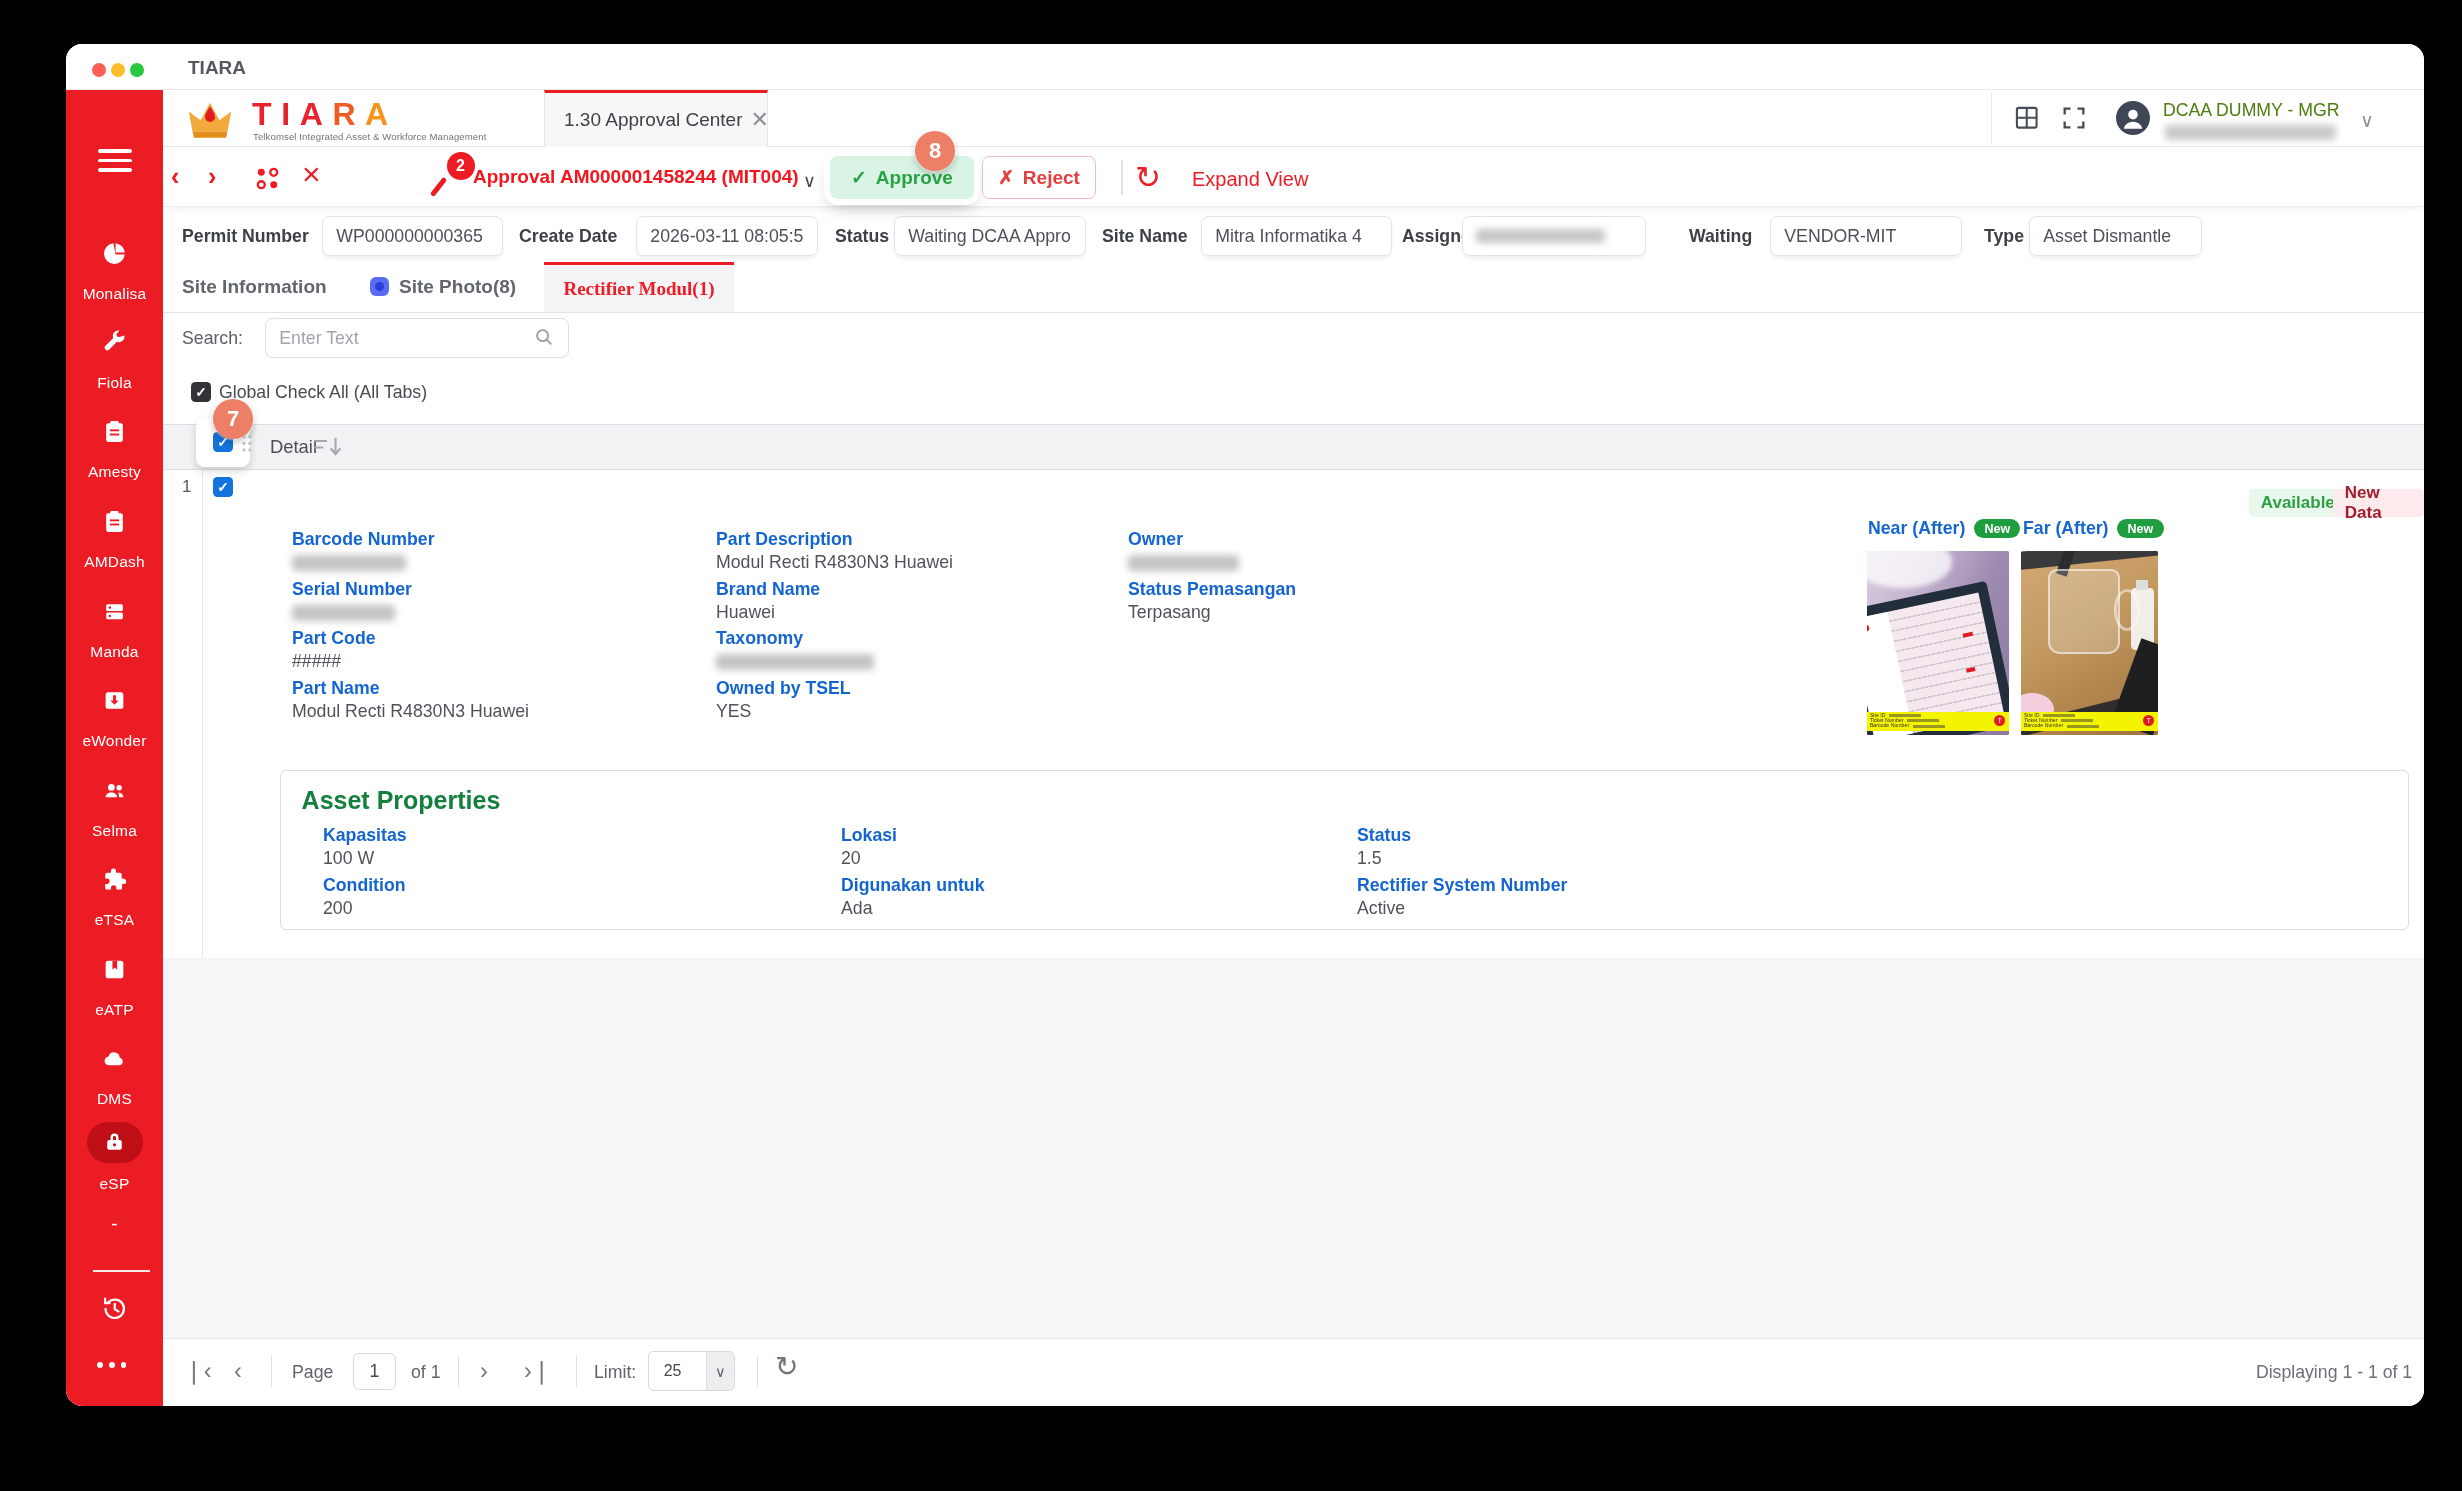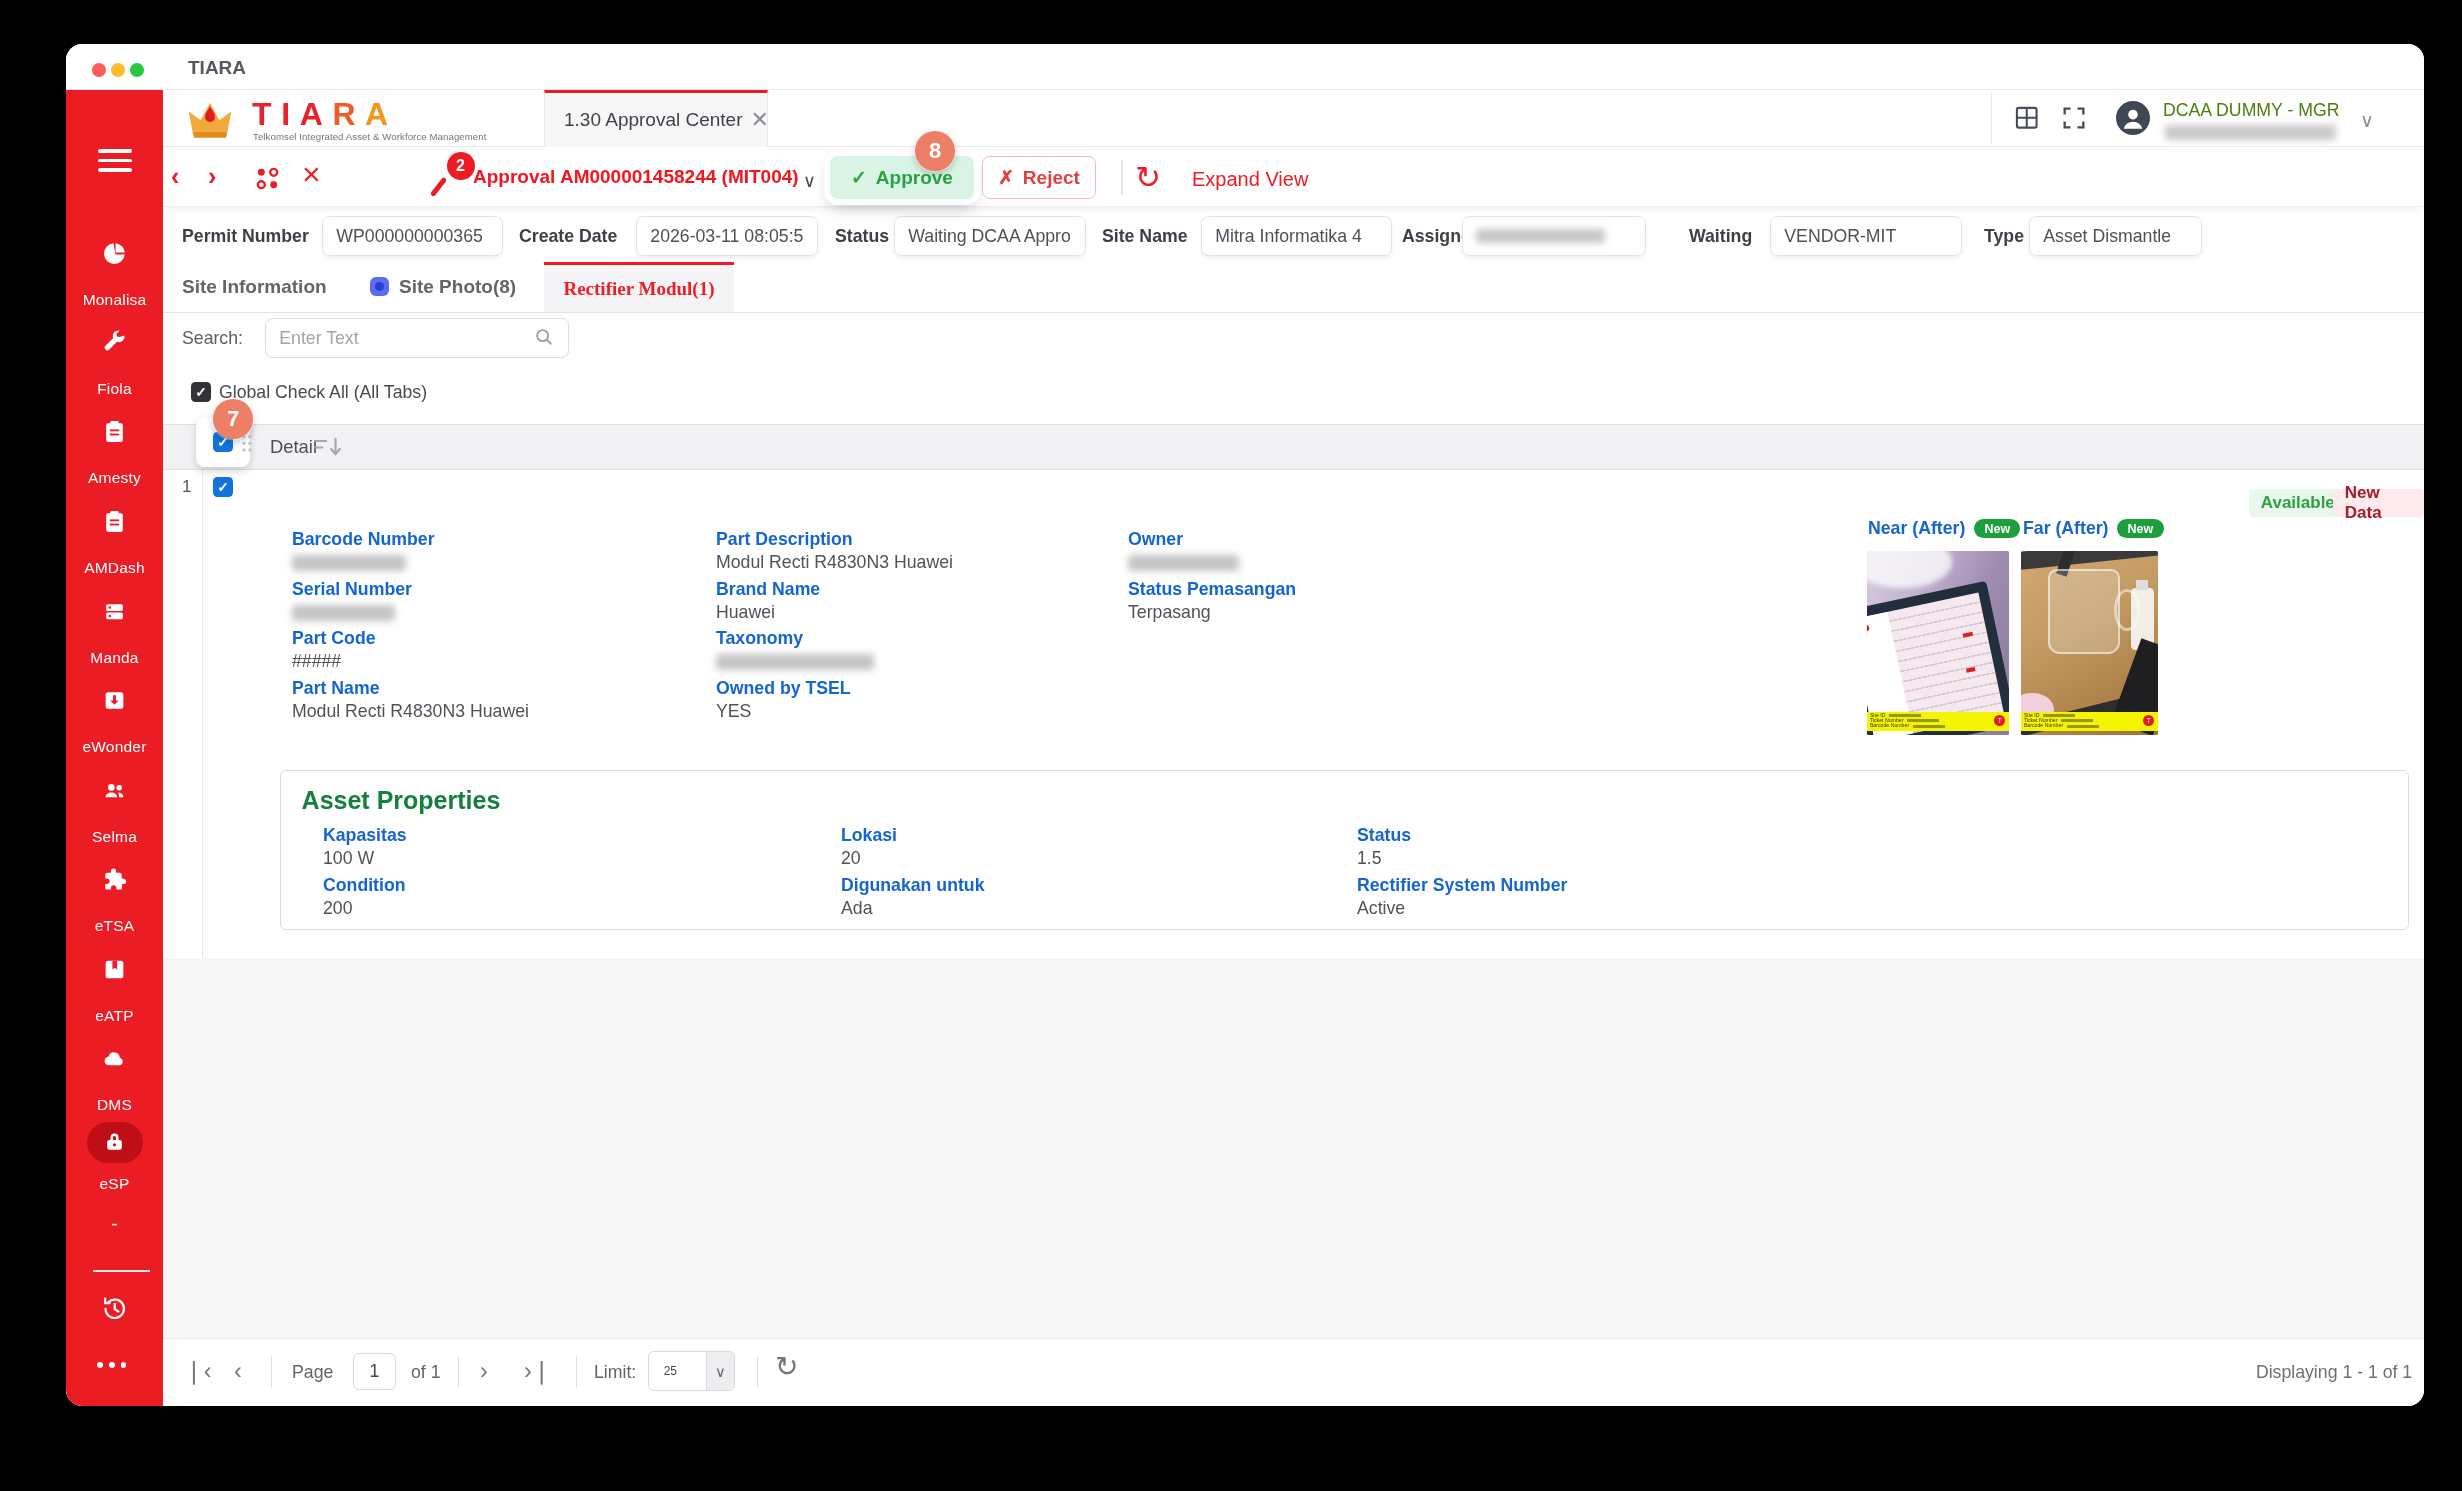--- a/index.html
+++ b/index.html
@@ -8,21 +8,21 @@
            font-family:"Liberation Sans", sans-serif; }
   .abs { position:absolute; }
   .win { position:absolute; left:66px; top:44px; width:2358px; height:1362px; background:#fff;
          border-radius:16px; overflow:hidden; box-shadow:0 22px 66px rgba(0,0,0,.6); }
   
   .titlebar { position:absolute; left:0; top:0; right:0; height:46px; background:#fff; border-bottom:0.7px solid #e9e9ec; z-index:3; }
   .tl { position:absolute; top:19px; width:14px; height:14px; border-radius:50%; }
   .wtitle { position:absolute; left:122px; top:12.5px; font-size:19px; font-weight:bold; color:#55595f; }
   
   .sidebar { position:absolute; left:0; top:46px; width:97px; bottom:0; background:#EC1C24; border-bottom-left-radius:16px; z-index:2; }
-  .snav { position:absolute; left:0; width:97px; display:flex; flex-direction:column; align-items:center; gap:22px; cursor:pointer; }
+  .snav { position:absolute; left:0; width:97px; display:flex; flex-direction:column; align-items:center; gap:16px; cursor:pointer; }
   .slb { color:#fff; font-size:15.5px; letter-spacing:0.2px; }
   .hbar { width:34px; height:3.7px; background:#fff; border-radius:2.2px; margin:0 0 5.9px 0; }
   
   .hdrline { position:absolute; left:97px; top:102px; right:0; height:0.7px; background:#e8e8ea; }
   .toolbarbg { position:absolute; left:97px; top:103px; right:0; height:60px; background:#fff;
                border-bottom:0.7px solid #ededf0; box-shadow:0 5.2px 7.4px -3.7px rgba(0,0,0,.10); }
   .tabline { position:absolute; left:97px; top:268px; right:0; height:0.7px; background:#e4e4e7; }
   .gridband { position:absolute; left:97px; top:380px; right:0; height:46px; background:#f2f2f4;
               border-top:0.7px solid #dfdfe3; border-bottom:0.7px solid #dfdfe3; }
   .gutterline { position:absolute; left:136px; top:425px; width:0.7px; height:489px; background:#e6e6e9; }
@@ -103,21 +103,21 @@
               border:1.5px solid #DCDCE0; border-radius:5.9px; }
   .assettitle { position:absolute; left:20.6px; top:14.7px; font-size:25px; font-weight:800; color:#15803d; }
   
   .pgi { position:absolute; top:1314px; font-size:23.6px; color:#71767C; cursor:pointer; line-height:26.5px; }
   .pgt { position:absolute; top:1318px; font-size:17.7px; color:#5F646B; white-space:nowrap; }
   .pgd { position:absolute; top:1312px; width:0.7px; height:31px; background:#DFDFE3; }
   .pginput { position:absolute; left:287px; top:1309px; width:43px; height:37px; border:1.5px solid #D8D8DD;
              border-radius:5.9px; text-align:center; font-size:17.7px; color:#43484E; font-family:"Liberation Sans",sans-serif; background:#fff; }
   .limitsel { position:absolute; left:582px; top:1307px; width:87px; height:40px; border:1.5px solid #D8D8DD;
               border-radius:5.9px; background:#fff; display:flex; align-items:center; overflow:hidden; cursor:pointer; }
-  .limitsel .v { flex:1; padding-left:14.7px; font-size:12px; color:#43484E; }
+  .limitsel .v { flex:1; padding-left:14.7px; font-size:16px; color:#43484E; }
   .limitsel .c { width:28px; align-self:stretch; background:#EEEEF1; display:flex; align-items:center; justify-content:center;
                  color:#5F646B; font-size:14.7px; border-left:0.7px solid #DDDDE2; }
   .summary { position:absolute; right:11.8px; top:1318px; font-size:17.7px; color:#6B7076; }
   
   .uicon { position:absolute; cursor:pointer; }
   .avatar { position:absolute; left:2050px; top:57px; width:34px; height:34px; border-radius:50%; background:#3F4655; overflow:hidden; }
   .uname { position:absolute; left:2097px; top:56px; font-size:17.7px; color:#4d7c0f; white-space:nowrap; }
   .ublur { position:absolute; left:2099px; top:81px; width:171px; height:14.7px; background:#C9C9CC; border-radius:3.7px; filter:blur(3.7px); }
 </style>
 </head>

